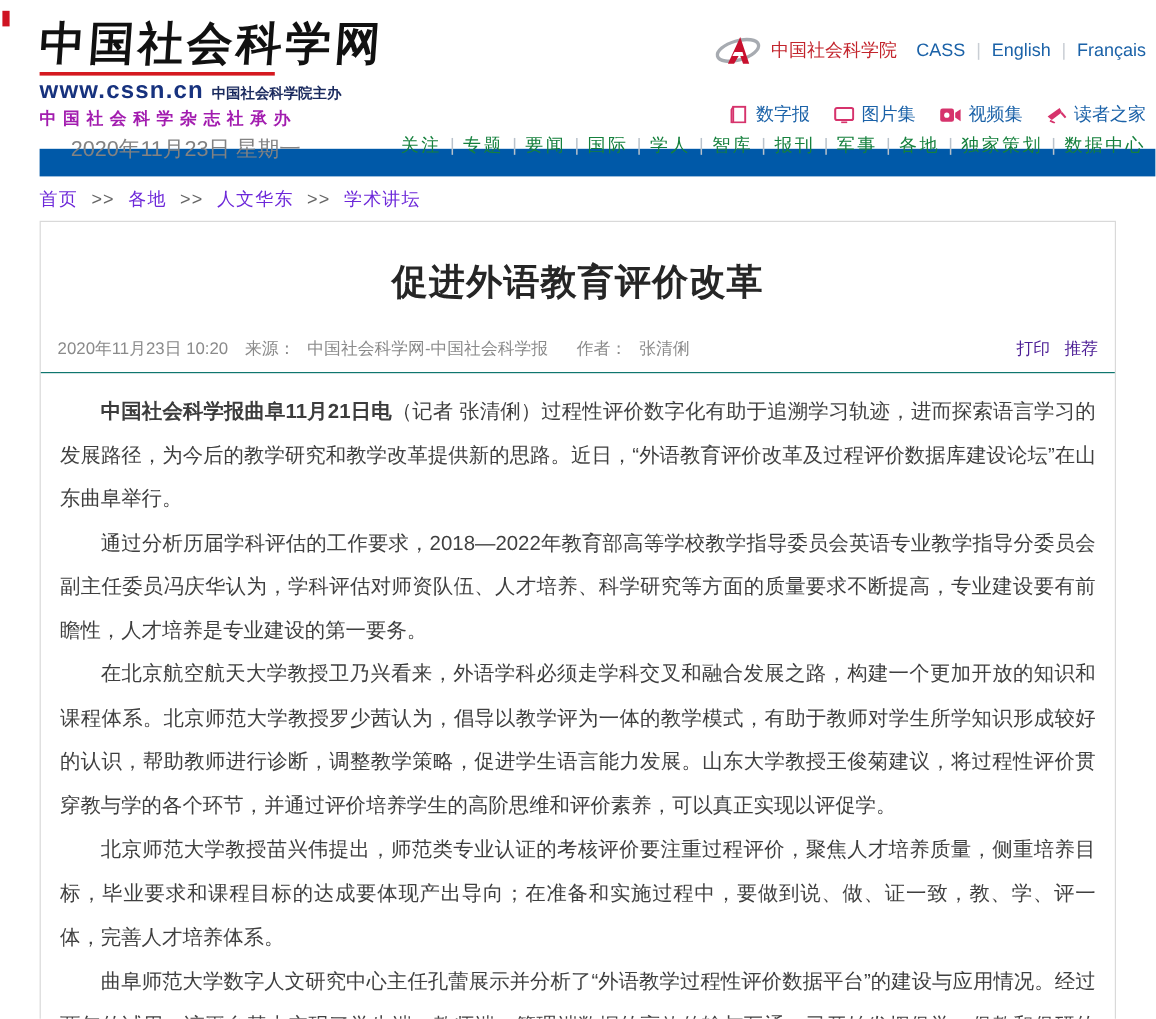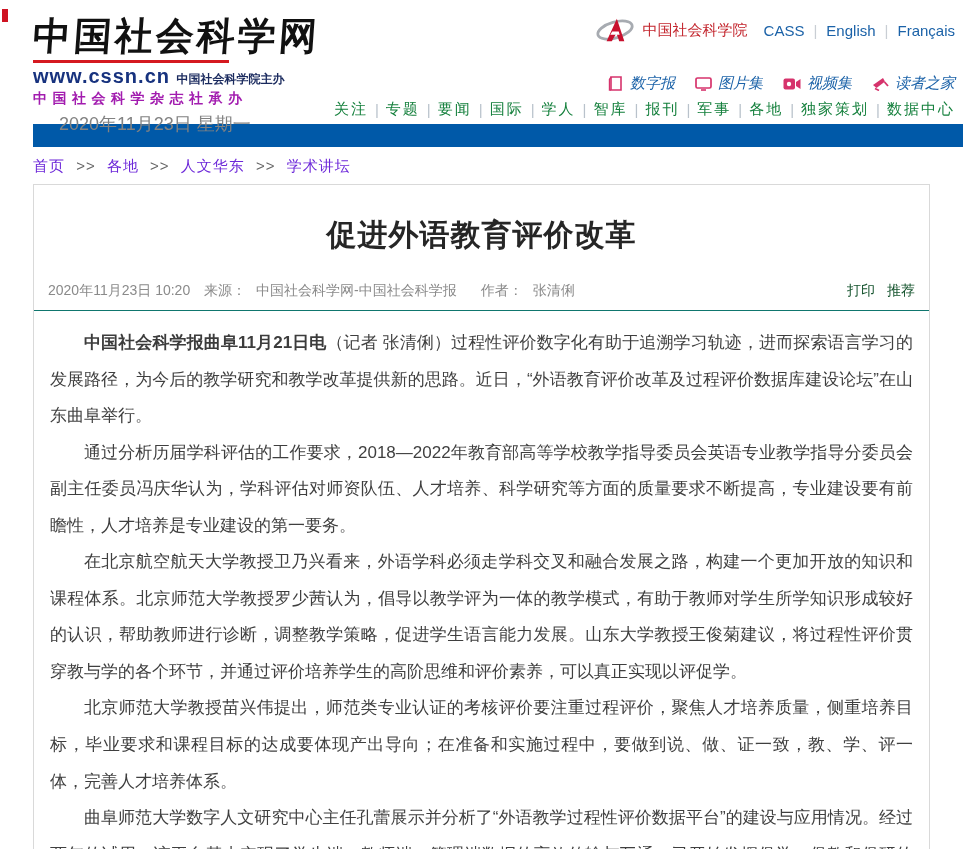--- a/index.html
+++ b/index.html
@@ -21,28 +21,28 @@
     font-weight:bold; font-size:38px; line-height:46px; color:#111;
     letter-spacing:3px; transform:skewX(-4deg);
   }
   .logo-underline { width:196px; height:3px; background:#d51920; margin-top:1px; }
   .logo-url-row { margin-top:2px; white-space:nowrap; }
   .logo-url { color:#17327e; font-weight:bold; font-size:20px; letter-spacing:1px; }
   .logo-sponsor { color:#1a2a5e; font-weight:bold; font-size:12px; margin-left:2px; }
   .logo-organizer { color:#a21caf; font-size:14px; font-weight:bold; letter-spacing:5.5px; margin-top:2px; }
   .logo-date { color:#828282; font-size:18px; margin-top:4px; padding-left:26px; }
 
-  .header-right { display:flex; flex-direction:column; align-items:flex-end; padding:16px 8px 0 0; }
+  .header-right { display:flex; flex-direction:column; align-items:flex-end; padding:28px 8px 0 0; }
   .top-row { display:flex; align-items:center; font-size:15px; }
   .cass-logo-icon { margin-right:8px; display:inline-flex; }
   .cass-cn { color:#c3252d; margin-right:16px; cursor:pointer; }
   .lang-link { color:#1b62a8; cursor:pointer; }
   .sep { color:#c9ced4; margin:0 9px; }
 
-  .media-row { display:flex; align-items:flex-end; margin-top:30px; font-size:15px;font-style:italic; }
+  .media-row { display:flex; align-items:flex-end; margin-top:30px; font-size:15px; }
   .media-item { display:flex; align-items:center; margin-left:20px; cursor:pointer; }
   .media-item .mi { margin-right:6px; display:inline-flex; }
   .media-item .ml { color:#1b62a8; }
 
   .nav-row { display:flex; align-items:center; margin-top:7px; font-size:15px; }
   .nav-item { color:#15803d; cursor:pointer; letter-spacing:2px; }
   .nav-sep { color:#b9c2cb; margin:0 7px; }
 
   
   .blue-bar { margin-left:33px; width:930px; height:23px; background:#0059a8; }
@@ -59,21 +59,21 @@
     text-align:center; font-size:30px; font-weight:bold; color:#262626;
     margin:30px 20px 18px; letter-spacing:1px;
     font-family:"Liberation Sans","DejaVu Sans",sans-serif;
   }
   .meta-row {
     display:flex; justify-content:space-between; align-items:center;
     padding:8px 14px 10px; border-bottom:1px solid #0f766e;
     font-size:14px; color:#8a8a8a;
   }
   .meta-left span { margin-right:10px; }
-  .meta-actions { color:#14532d; }
+  .meta-actions { color:#4c1d95; }
   .meta-actions span { margin-left:8px; cursor:pointer; }
 
   .article-body { padding:14px 16px 20px; }
   .article-body p {
     font-size:17px; line-height:2.15; color:#3f3f3f;
     text-indent:2em; text-align:justify;
   }
   .article-body p b { font-weight:bold; color:#3c3c3c; }
 </style>
 </head>

